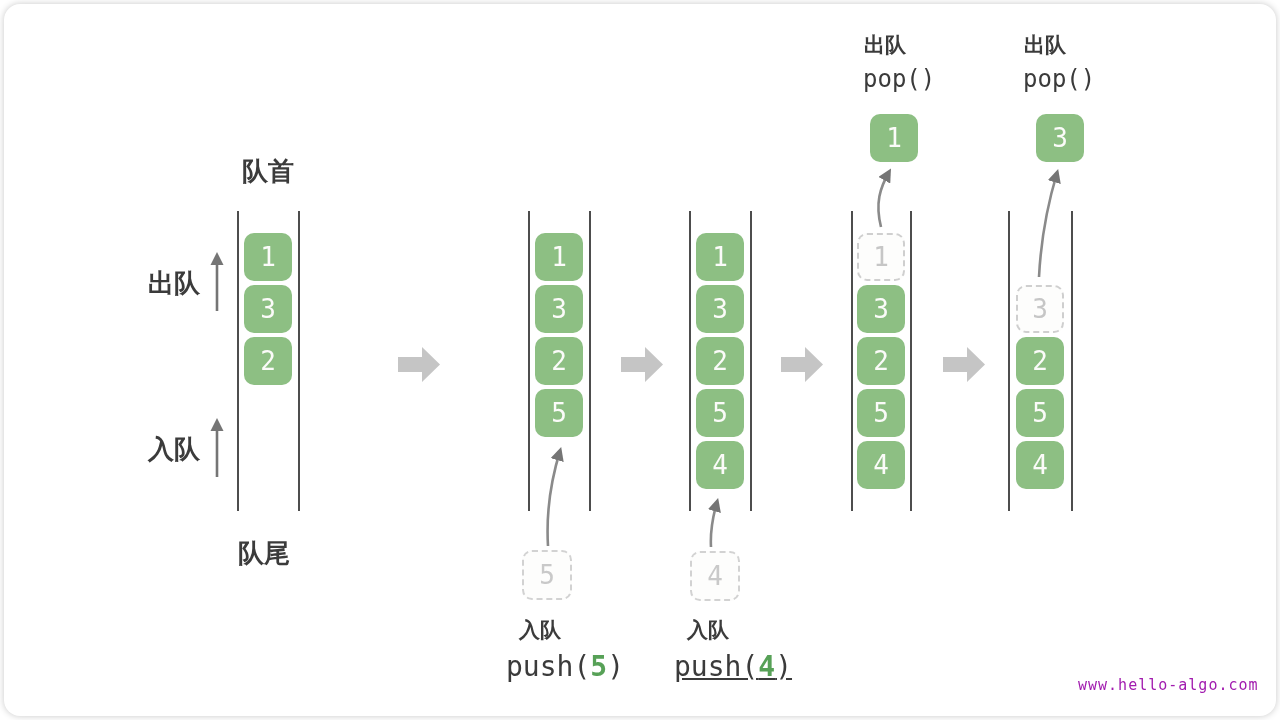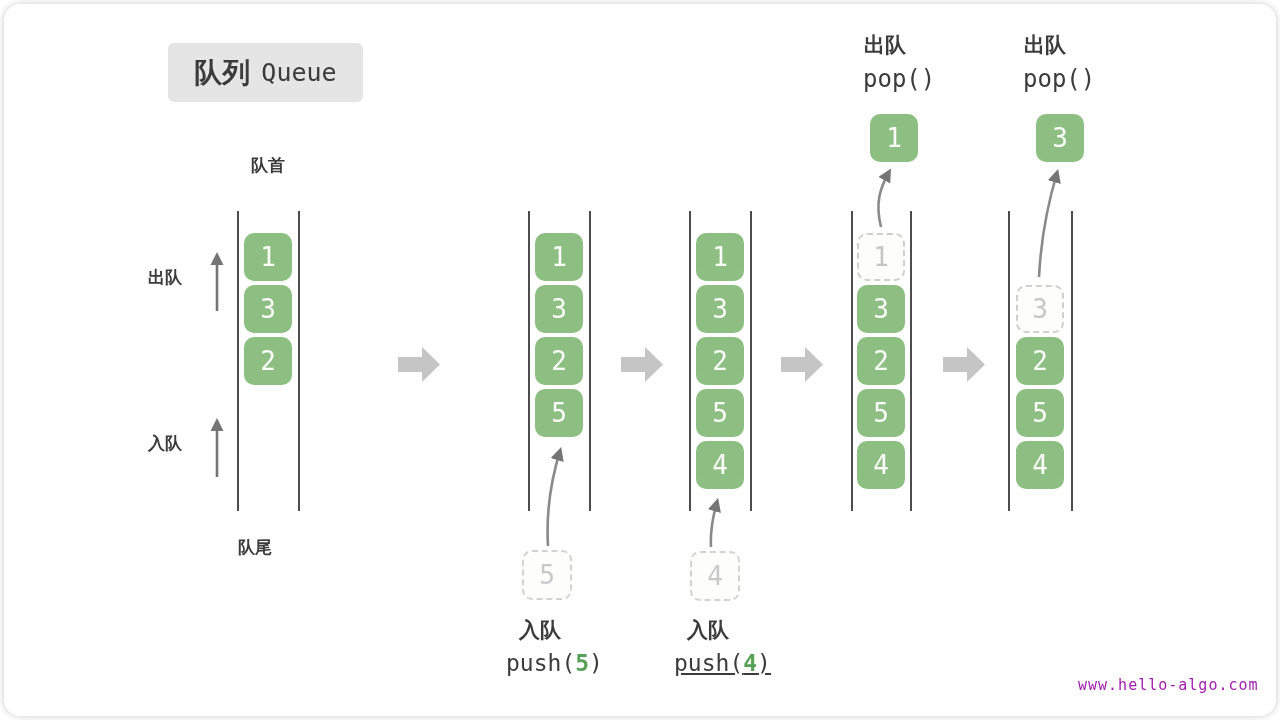--- a/index.html
+++ b/index.html
@@ -7,23 +7,23 @@
          font-family:"Liberation Sans",sans-serif;color:#3b3b3b;}
   .card{position:absolute;left:4px;top:4px;right:4px;bottom:4px;background:#ffffff;
         border-radius:16px;box-shadow:0 0 7px rgba(0,0,0,0.22);}
   .overlay{position:absolute;left:0;top:0;width:1280px;height:720px;pointer-events:none;}
 
   .title-box{position:absolute;left:168px;top:43px;width:195px;height:59px;background:#e5e5e5;
              border-radius:6px;display:flex;align-items:center;justify-content:center;gap:11px;}
   .t-zh{font-size:28px;font-weight:bold;}
   .t-en{font-size:25px;font-family:"DejaVu Sans Mono",monospace;}
 
-  .cjk{position:absolute;font-size:17px;font-weight:bold;white-space:nowrap;}
+  .cjk{position:absolute;font-size:26px;font-weight:bold;white-space:nowrap;}
   .oplabel{position:absolute;font-size:21px;font-weight:600;white-space:nowrap;}
-  .code{position:absolute;font-family:"DejaVu Sans Mono",monospace;font-size:23px;
+  .code{position:absolute;font-family:"DejaVu Sans Mono",monospace;font-size:28px;
         color:#3b3b3b;white-space:nowrap;}
   .code .arg{color:#57a157;font-weight:bold;}
 
   .wall{position:absolute;top:211px;width:1.5px;height:300px;background:#4d4d4d;}
 
   .box{position:absolute;width:48px;height:48px;border-radius:10px;background:#8dbf83;
        color:#fbfbf9;display:flex;align-items:center;justify-content:center;
        font-family:"DejaVu Sans Mono",monospace;font-size:26px;box-sizing:border-box;}
   .box.dashed{background:#fdfdfc;border:2px dashed #cfcfcf;color:#c6c6c6;}
   .box.staged{width:50px;height:50px;background:#fdfdfc;border:2px dashed #d2d2d2;color:#c9c9c9;}
@@ -52,24 +52,20 @@
     <path d="M217,311 L217,256" stroke="#757575" stroke-width="2.6" fill="none" marker-end="url(#ah)"></path>
     <path d="M217,477 L217,422" stroke="#757575" stroke-width="2.6" fill="none" marker-end="url(#ah)"></path>
 
     <path d="M548,546 C546,512 552,477 560,451" stroke="#8a8a8a" stroke-width="2.6" fill="none" marker-end="url(#ah)"></path>
     <path d="M711,547 C710,530 713,516 717,502" stroke="#8a8a8a" stroke-width="2.6" fill="none" marker-end="url(#ah)"></path>
 
     <path d="M881,227 C875,203 880,188 889,172" stroke="#8a8a8a" stroke-width="2.6" fill="none" marker-end="url(#ah)"></path>
     <path d="M1039,277 C1041,238 1048,203 1057,173" stroke="#8a8a8a" stroke-width="2.6" fill="none" marker-end="url(#ah)"></path>
   </svg>
 
-  <div class="title-box">
-    <span class="t-zh">队列</span>
-    <span class="t-en">Queue</span>
-  </div>
 
   <div class="cjk" style="left:238px;top:154px;width:60px;text-align:center;">队首</div>
   <div class="cjk" style="left:238px;top:536px;width:60px;text-align:left;">队尾</div>
   <div class="cjk" style="left:148px;top:266px;">出队</div>
   <div class="cjk" style="left:148px;top:432px;">入队</div>
 
   <div class="wall" style="left:237px;"></div>
   <div class="wall" style="left:298px;"></div>
   <div class="wall" style="left:528px;"></div>
   <div class="wall" style="left:589px;"></div>

